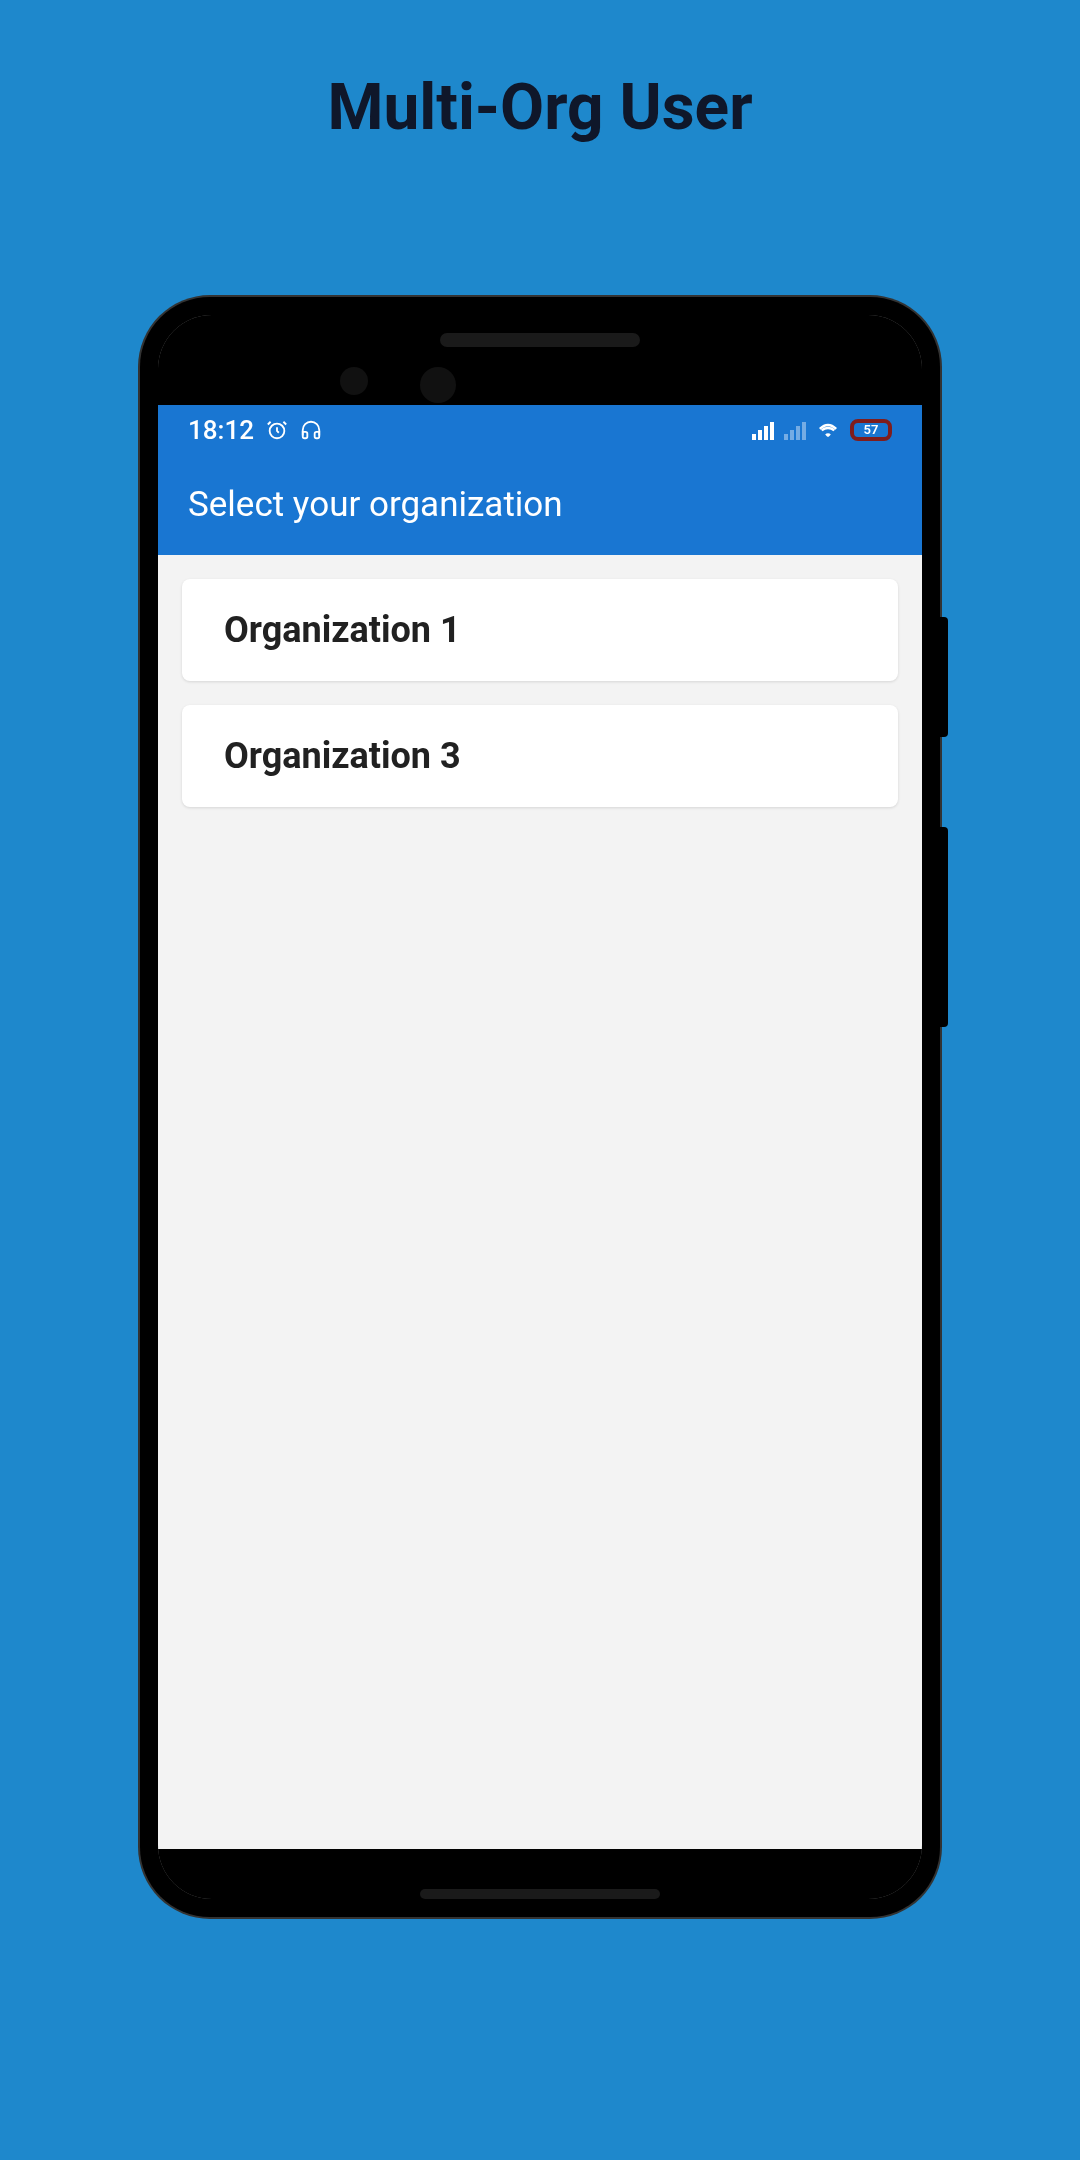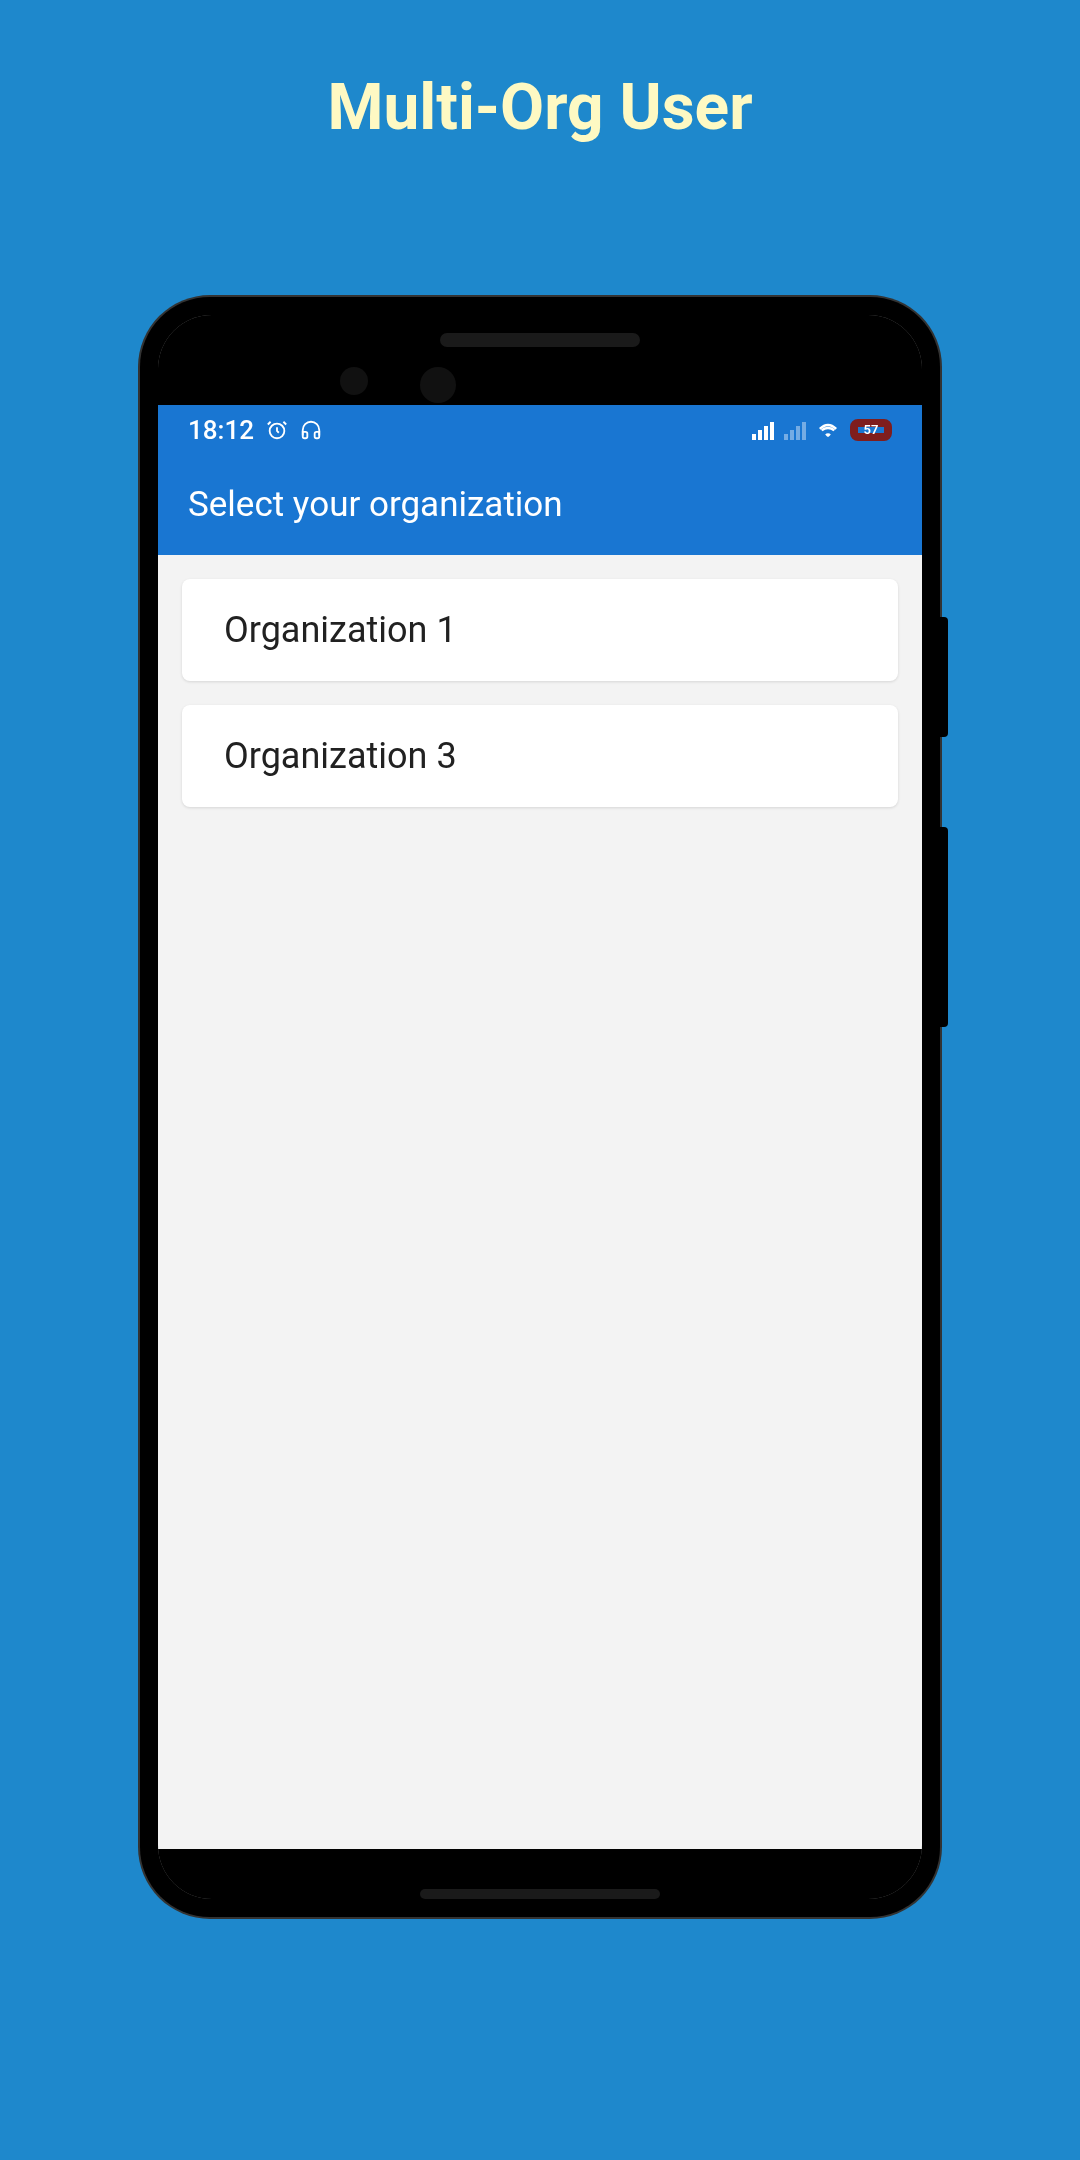--- a/index.html
+++ b/index.html
@@ -13,21 +13,21 @@
       height: 2160px;
       background: #1e88cc;
       font-family: -apple-system, BlinkMacSystemFont, 'Segoe UI', Roboto, sans-serif;
       display: flex;
       flex-direction: column;
       align-items: center;
       overflow: hidden;
     }
     
     .page-title {
-      color: #fef9c3;
+      color: #0f172a;
       font-size: 64px;
       font-weight: 700;
       text-align: center;
       margin-top: 70px;
       line-height: 1.2;
     }
     
     .phone-mockup {
       margin-top: 150px;
       width: 800px;
@@ -171,32 +171,32 @@
       border-radius: 8px;
       padding: 30px 42px;
       margin-bottom: 24px;
       box-shadow: 0 1px 3px rgba(0,0,0,0.12);
       cursor: pointer;
     }
     
     .org-card-label {
       font-size: 36px;
       color: #212121;
-      font-weight: 400;
+      font-weight: 700;
     }
     
     .screen-bottom-black {
       height: 50px;
       background: #000;
     }
     
     .battery-box {
       width: 42px;
       height: 22px;
-      border: 8px solid #7f1d1d;
+      border: 4px solid #7f1d1d;
       border-radius: 8px;
       display: flex;
       align-items: center;
       justify-content: center;
       font-size: 13px;
       font-weight: 600;
       position: relative;
     }
     
     .signal-bars {

